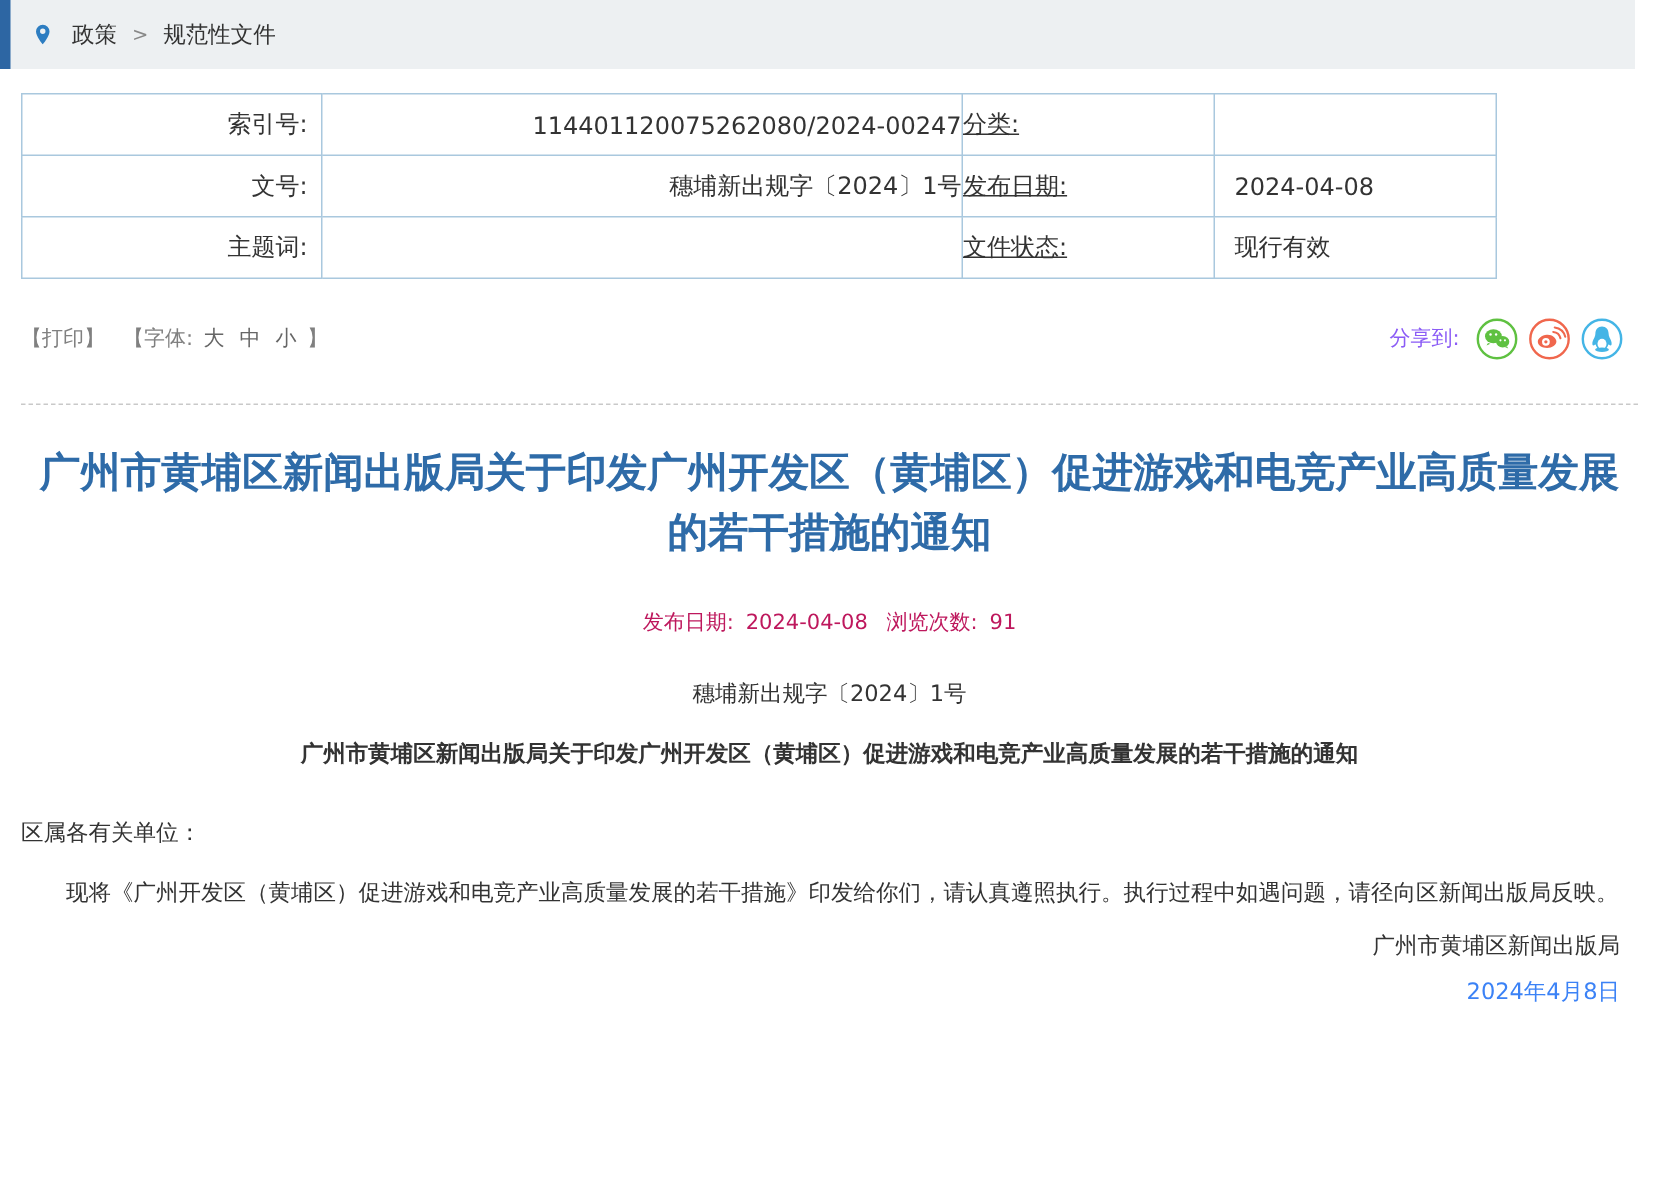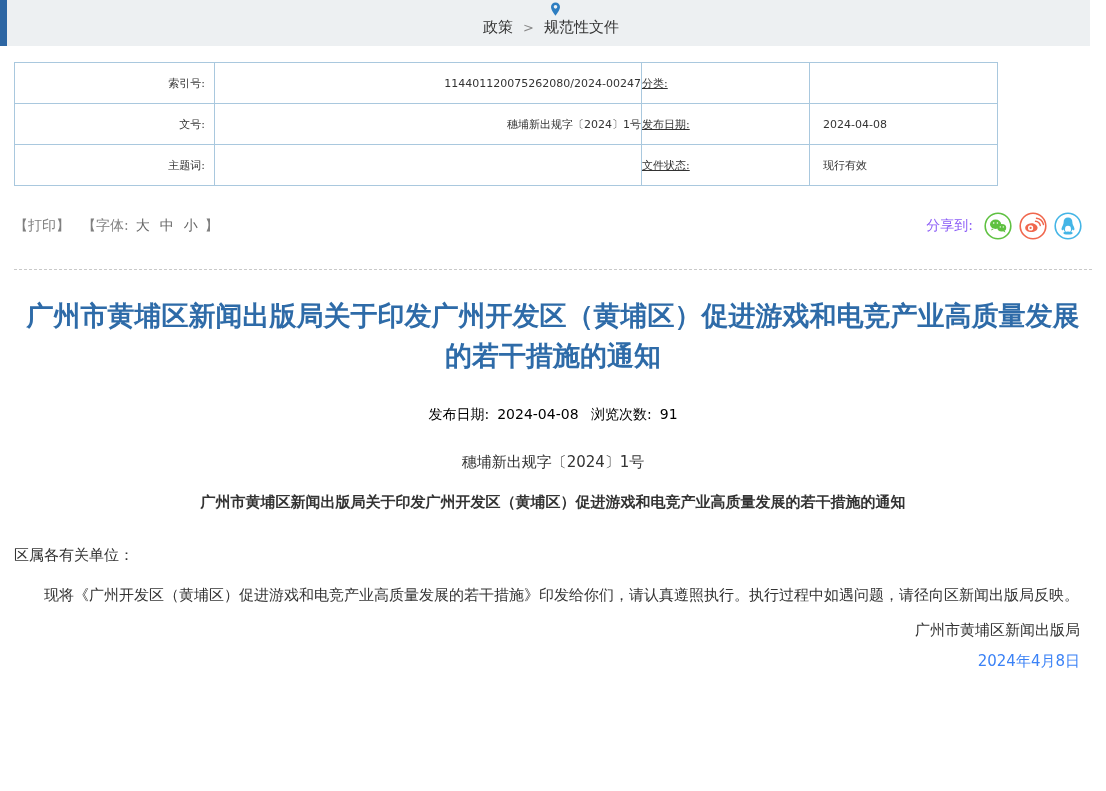--- a/index.html
+++ b/index.html
@@ -7,33 +7,33 @@
   body {
     width: 1106px; height: 791px; overflow: hidden;
     font-family: "DejaVu Sans", "Liberation Sans", sans-serif;
     color: #333;
   }
   .page { width: 1106px; position: relative; }
 
   
   .crumb-bar {
     width: 1090px; height: 46px; background: #edf0f2;
-    display: flex; align-items: center; position: relative; flex-direction: column;
+    display: flex; align-items: center; position: relative;
   }
   .crumb-accent { position:absolute; left:0; top:0; width:7px; height:46px; background:#2d66a3; }
   .pin { margin-left: 21px; width: 15px; height: 18px; display:inline-block; }
   .crumb-text { margin-left: 12px; font-size: 15px; color:#333; display:flex; align-items:center; gap:10px; }
   .crumb-link { cursor:pointer; color:#333; text-decoration:none; }
   .crumb-sep { color:#888; font-size:13px; }
 
   
   table.meta {
     margin: 16px 0 0 14px; width: 984px;
     border-collapse: collapse; table-layout: fixed;
-    font-size: 11px; color:#333;
+    font-size: 16px; color:#333;
   }
   table.meta td {
     border: 1px solid #a9c8de; height: 41px; vertical-align: middle;
     overflow: hidden; white-space: nowrap;
   }
   td.lbl  { width: 200px; text-align: right; padding-right: 9px; }
   td.val  { width: 427px; text-align: right;  padding-left: 13px; }
   td.lbl2 { width: 168px; text-align: left; padding-right: 9px; text-decoration: underline; }
   td.val2 { text-align: left; padding-left: 13px; }
 
@@ -57,21 +57,21 @@
 
   
   h1.headline {
     margin: 26px auto 0 auto; width: 1060px;
     text-align: center; font-size: 27px; line-height: 40px;
     color: #2e6ba8; font-weight: bold;
   }
 
   .meta-line {
     margin-top: 30px; text-align: center;
-    color: #000000; font-size: 14px;
+    color: #be185d; font-size: 14px;
   }
   .meta-line span { margin: 0 4px; }
 
   .doc-number { margin-top: 29px; text-align: center; font-size: 15px; color:#333; }
   .doc-title  { margin-top: 21px; text-align: center; font-size: 15px; color:#333; font-weight: bold; }
 
   .body-text { margin: 26px 24px 0 14px; font-size: 15px; line-height: 34px; color:#333; }
   .salutation { }
   .paragraph { text-indent: 2em; margin-top: 6px; }
 

